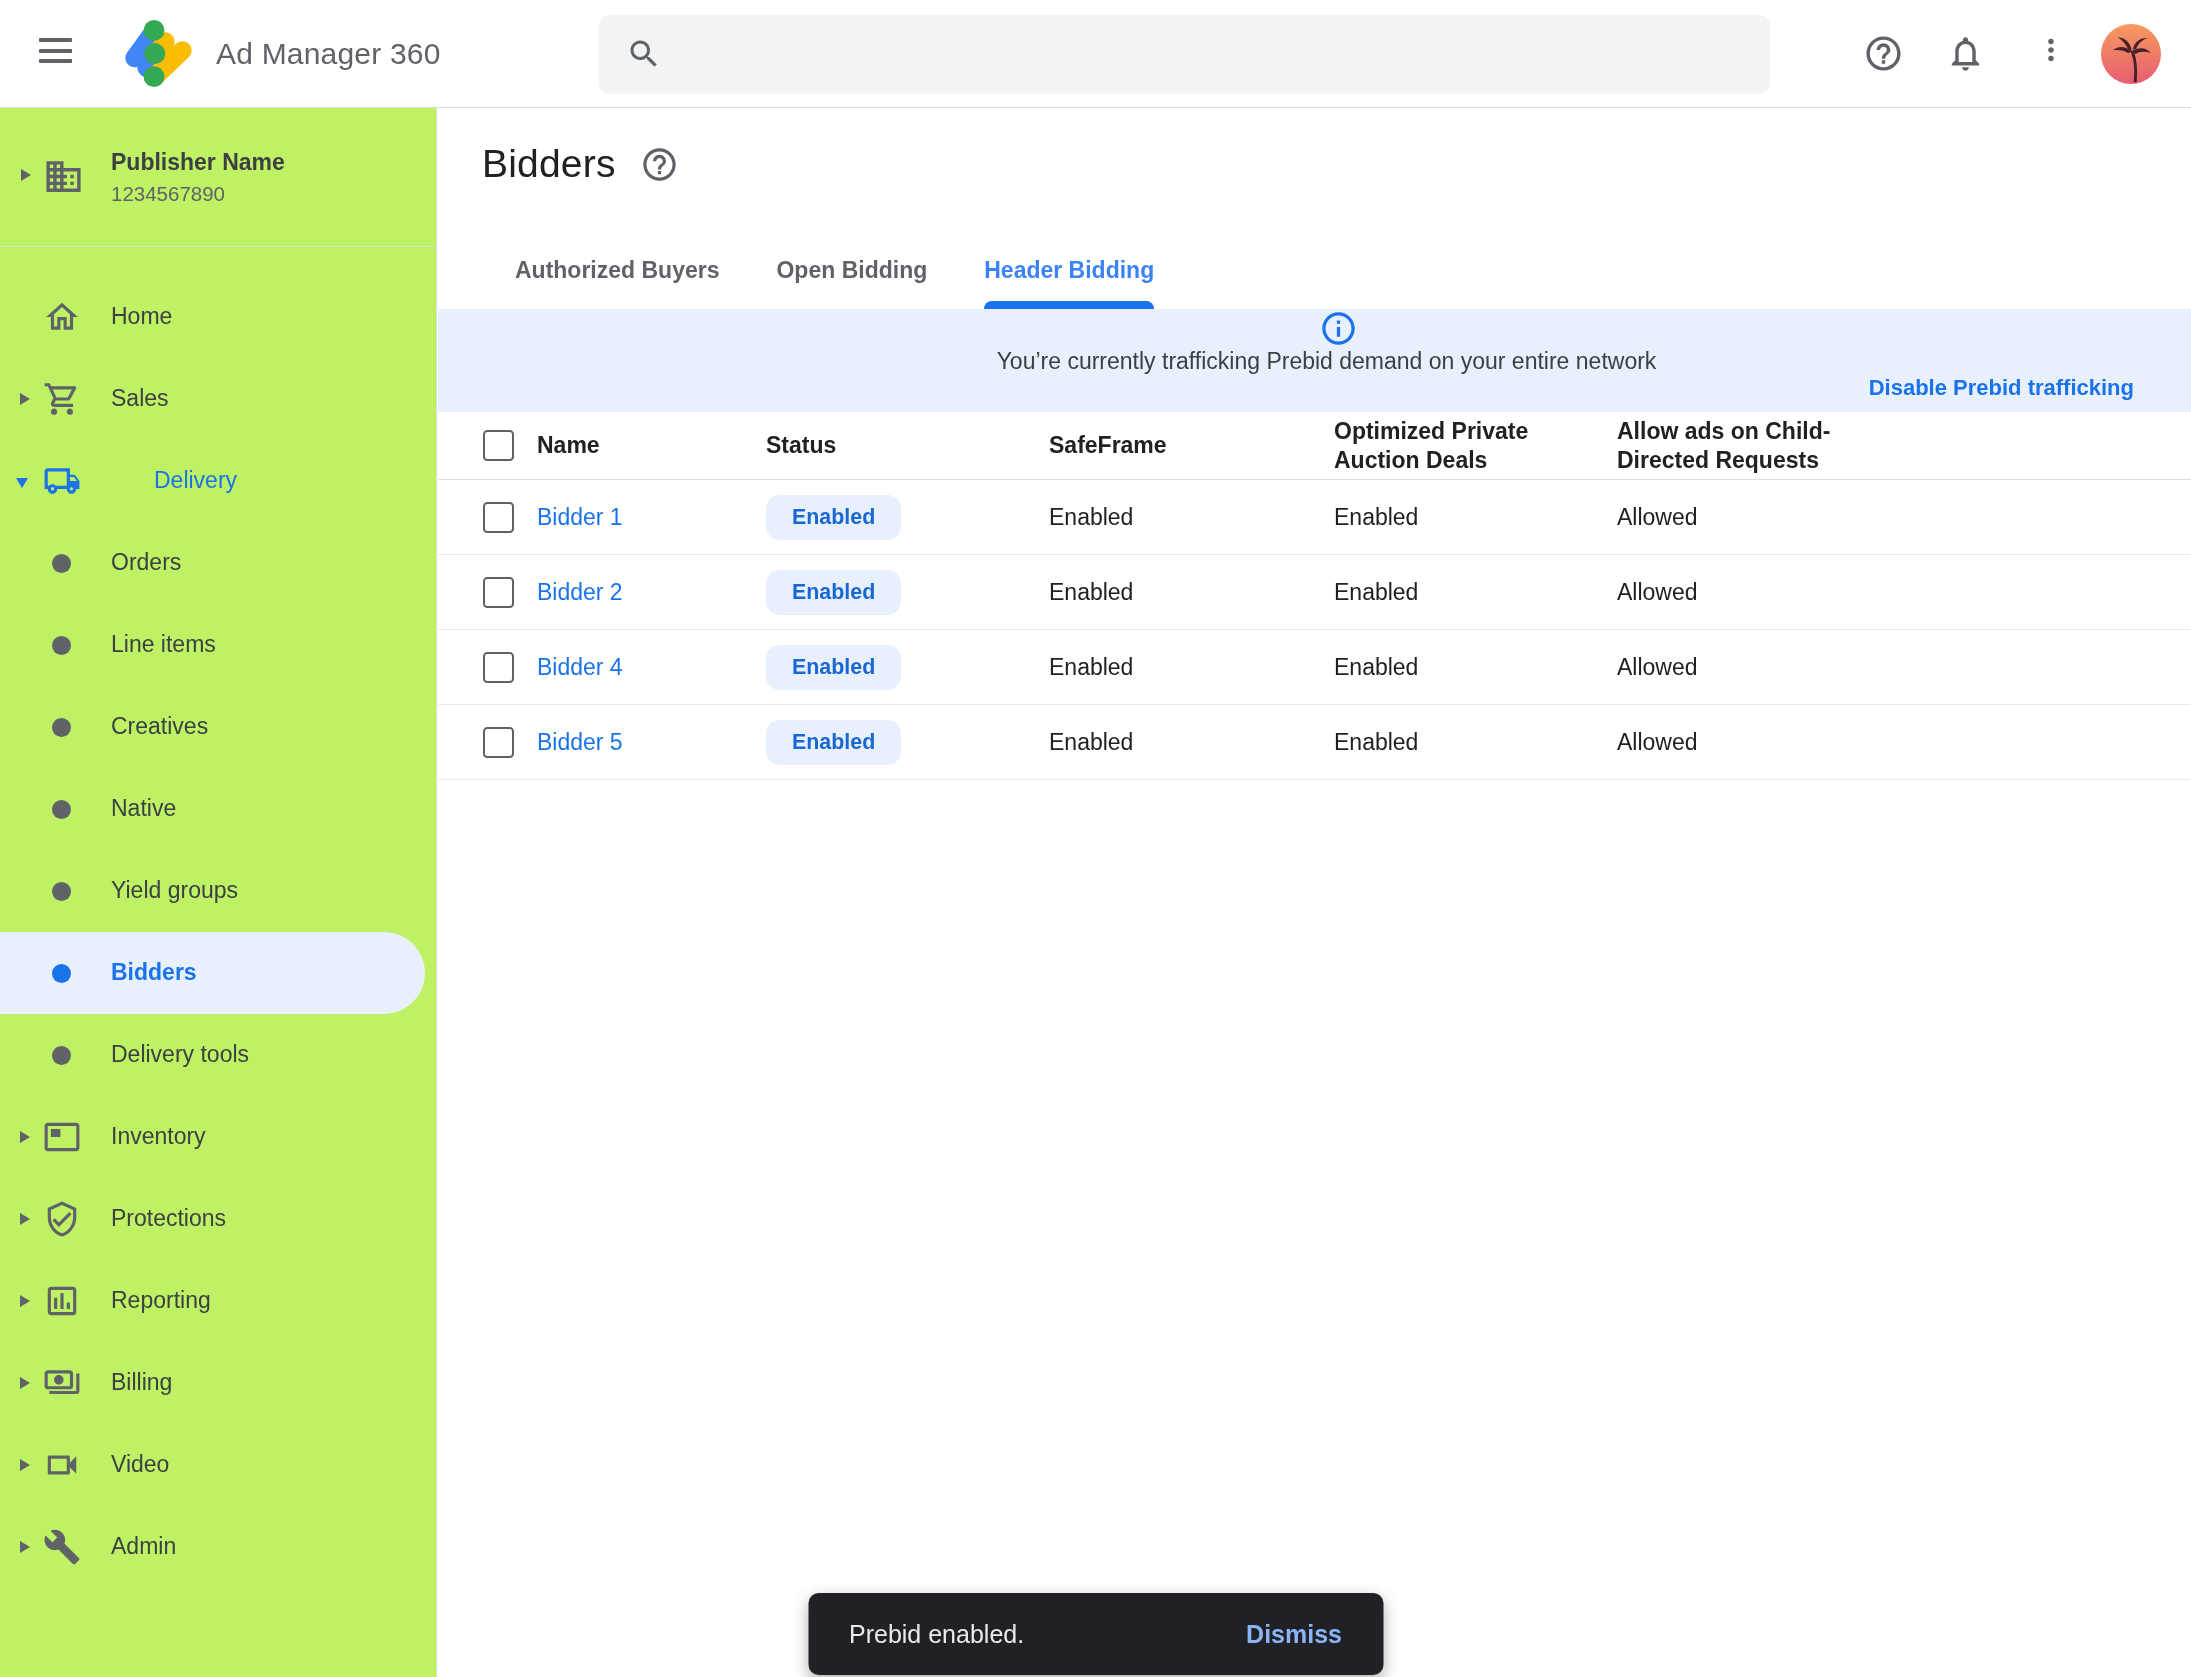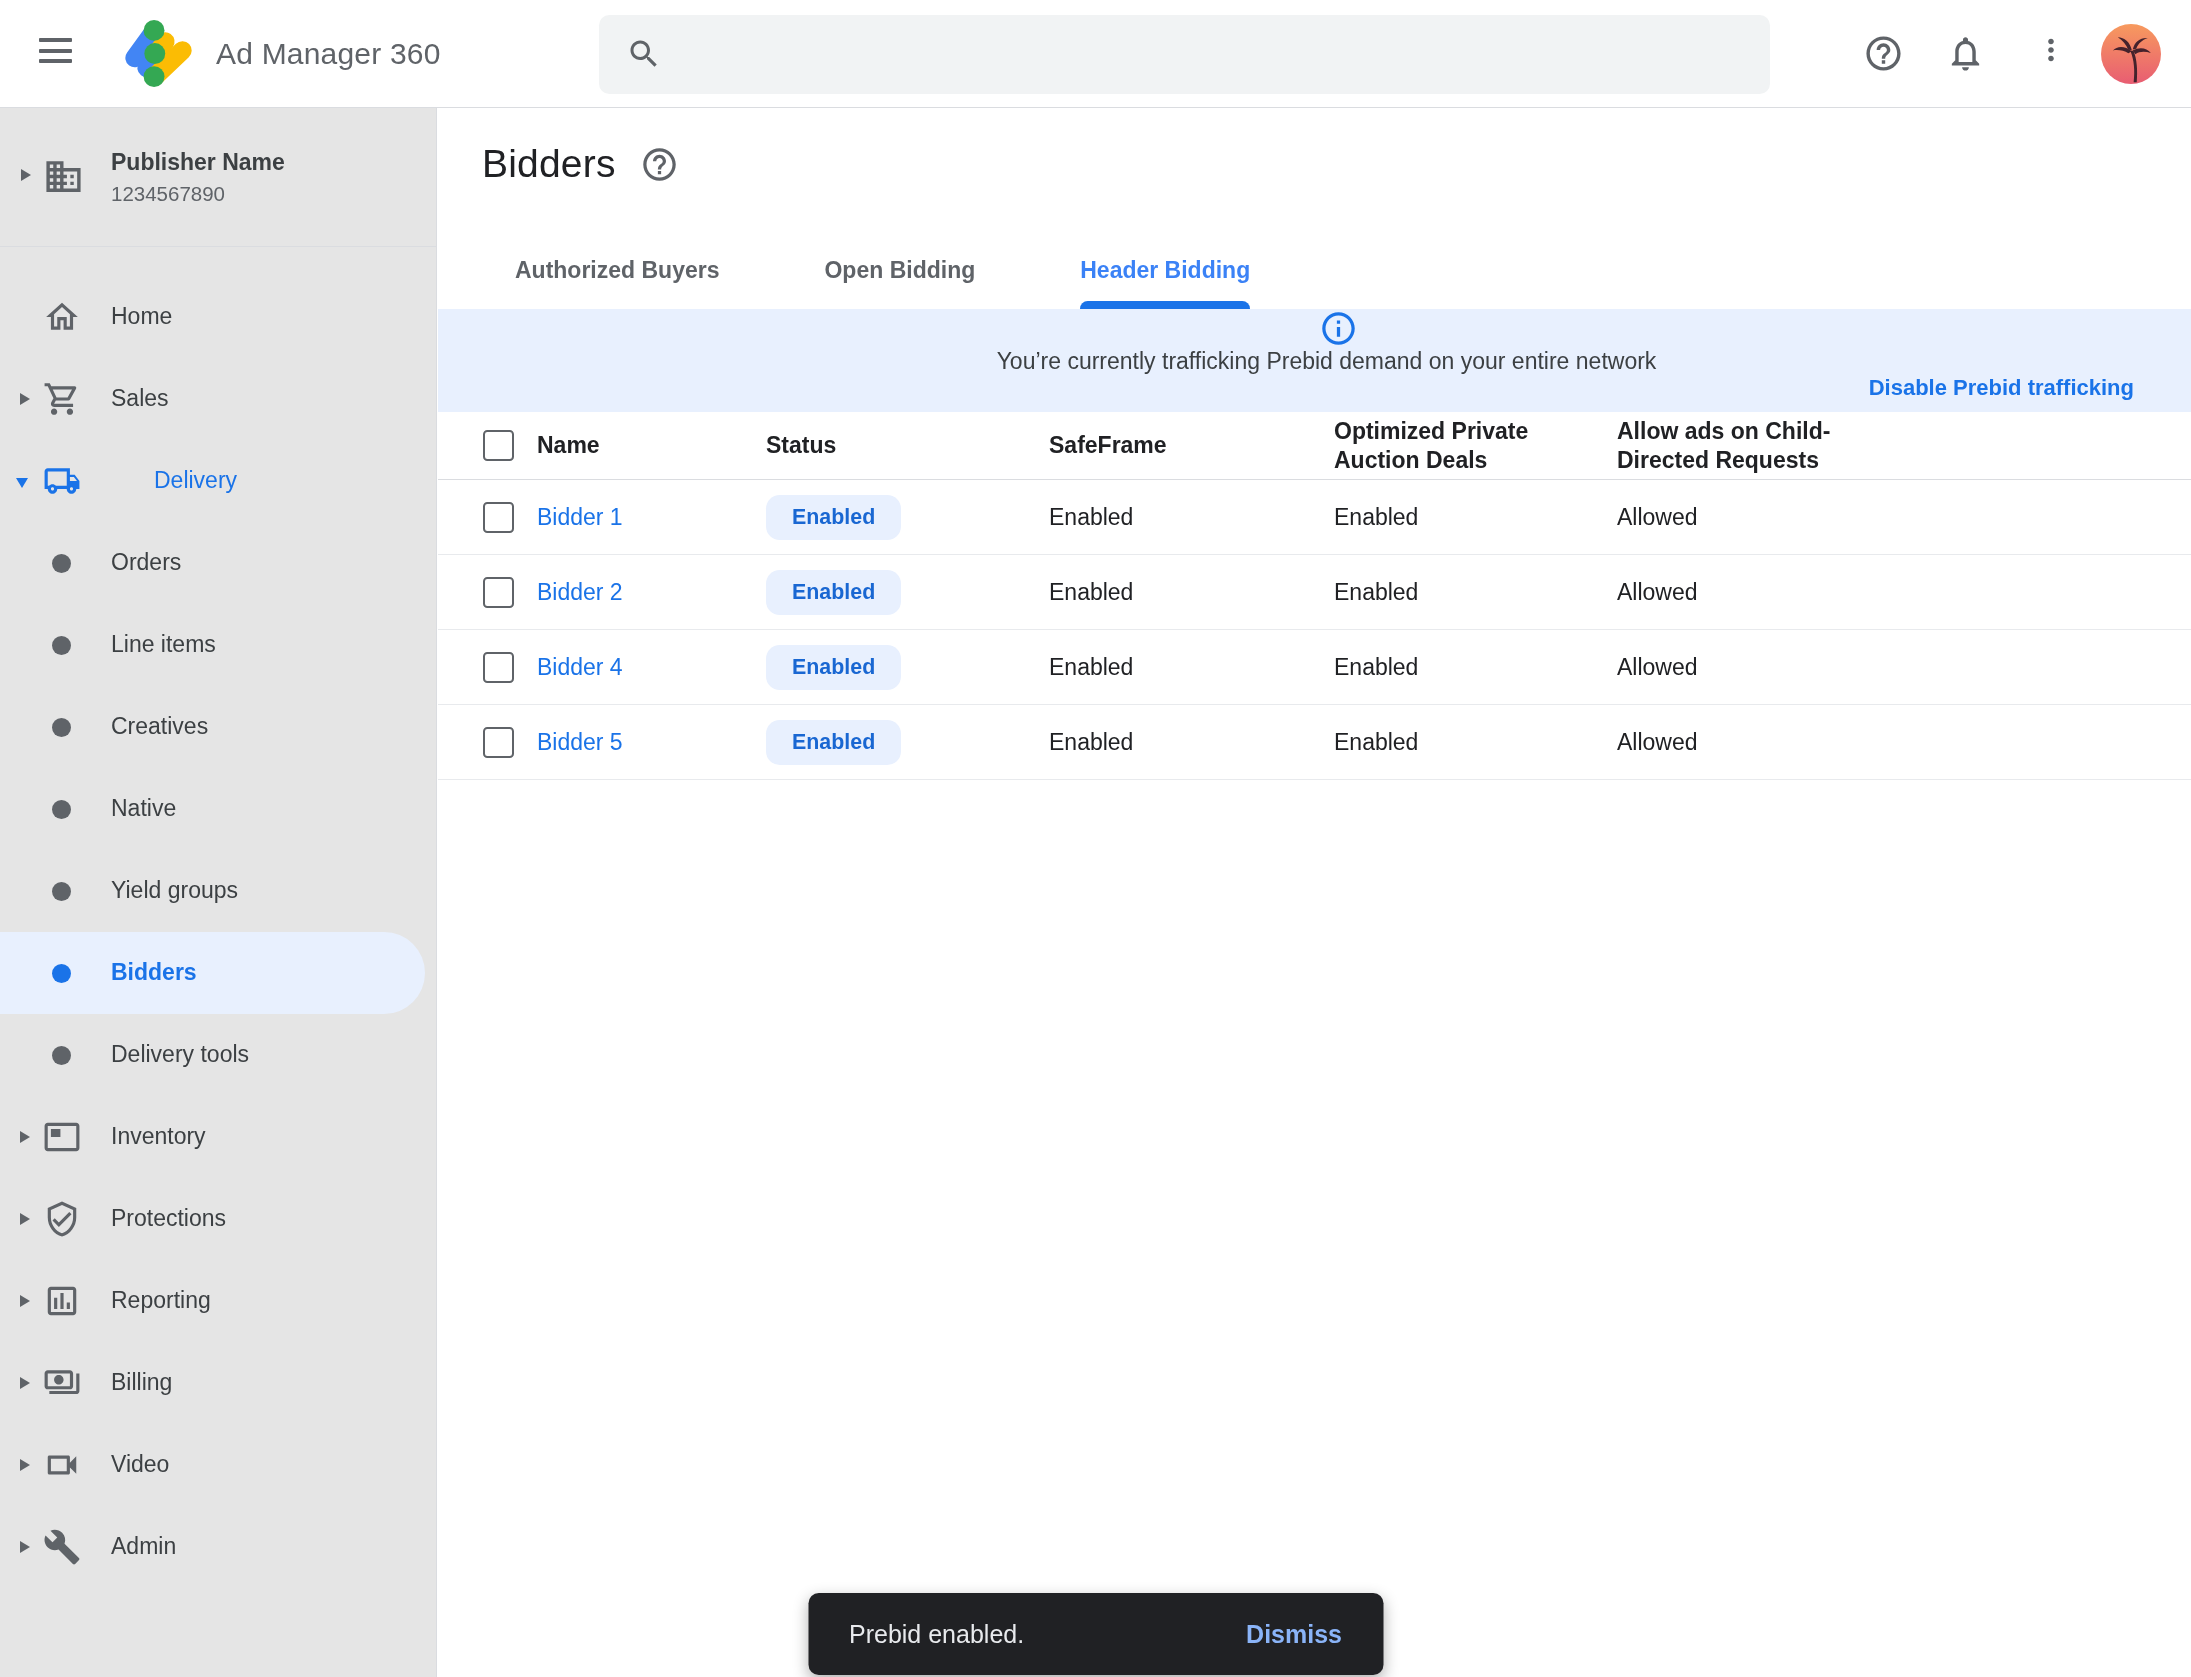--- a/index.html
+++ b/index.html
@@ -17,21 +17,21 @@
     border-radius:10.3px; display:flex; align-items:center; padding-left:27px; }
   .searchbar input { border:none; outline:none; background:transparent; font-size:24px; width:1027px;
     margin-left:22px; font-family:"Liberation Sans", sans-serif; color:#202124; }
   .tb-icon { position:absolute; top:33px; width:41px; height:41px; color:#5f6368; cursor:pointer; }
   .tb-help { left:1863px; }
   .tb-bell { left:1945px; }
   .tb-dots { left:2034px; width:34px; }
   .avatar { position:absolute; left:2101px; top:24px; width:60px; height:60px; border-radius:50%; overflow:hidden; cursor:pointer; }
 
   
-  .sidebar { position:absolute; left:0; top:108px; width:437px; height:1570px; background:#e5e5e5;
+  .sidebar { position:absolute; left:0; top:108px; width:437px; height:1570px; background:#bef264;
     border-right:0.9px solid #dadce0; }
   .publisher { position:relative; height:139px; border-bottom:0.9px solid #dadce0; cursor:pointer; }
   .publisher .p-arrow { position:absolute; left:20.5px; top:61px; }
   .publisher .p-icon { position:absolute; left:43px; top:48px; width:41px; height:41px; color:#5f6368; }
   .p-name { position:absolute; left:111px; top:41px; font-size:23px; color:#3c4043; font-weight:bold; }
   .p-id   { position:absolute; left:111px; top:74px; font-size:20.5px; color:#5f6368; }
   .nav { position:absolute; top:168px; left:0; width:437px; }
   .nav-item { position:relative; height:82px; cursor:pointer; }
   .nav-item .arrow-r { position:absolute; left:19.7px; top:35px; width:0; height:0;
     border-left:10.3px solid #5f6368; border-top:6.8px solid transparent; border-bottom:6.8px solid transparent; }
@@ -45,21 +45,21 @@
   .nav-item.selected { background:#e8f0fe; width:425px; border-radius:0 41px 41px 0; }
   .nav-item.selected .bullet { background:#1a73e8; }
   .nav-item.selected .n-label { color:#1a73e8; font-weight:bold; }
 
   
   .main { position:absolute; left:438px; top:108px; width:1753px; height:1570px; background:#fff; }
   .page-title-row { position:absolute; left:44px; top:34px; display:flex; align-items:center; }
   .page-title { font-size:39px; color:#202124; letter-spacing:0.2px; }
   .title-help { width:39px; height:39px; color:#5f6368; margin-left:24px; cursor:pointer; }
 
-  .tabs { position:absolute; left:77px; top:140px; height:61px; display:flex;gap:48px; }
+  .tabs { position:absolute; left:77px; top:140px; height:61px; display:flex; }
   .tab { position:relative; height:61px; display:flex; align-items:flex-start; margin-right:57px;
     font-size:23px; font-weight:bold; color:#5f6368; cursor:pointer; padding-top:8.6px; }
   .tab.active { color:#3b82f6; }
   .tab.active .ink { position:absolute; left:0; right:0; bottom:0; height:7.7px; background:#1a73e8; border-radius:7.7px 7.7px 0 0; }
 
   .banner { position:absolute; left:0; top:201px; width:1753px; height:103px; background:#e8f0fe;
     display:flex; align-items:center;flex-direction:column; }
   .banner .b-icon { width:39px; height:39px; color:#1a73e8; margin-left:48px; flex:none; }
   .banner .b-text { font-size:23px; color:#3c4043; margin-left:24px; }
   .banner .b-action { margin-left:auto; margin-right:57px; font-size:22px; font-weight:bold; color:#1a73e8; cursor:pointer; white-space:nowrap; }

